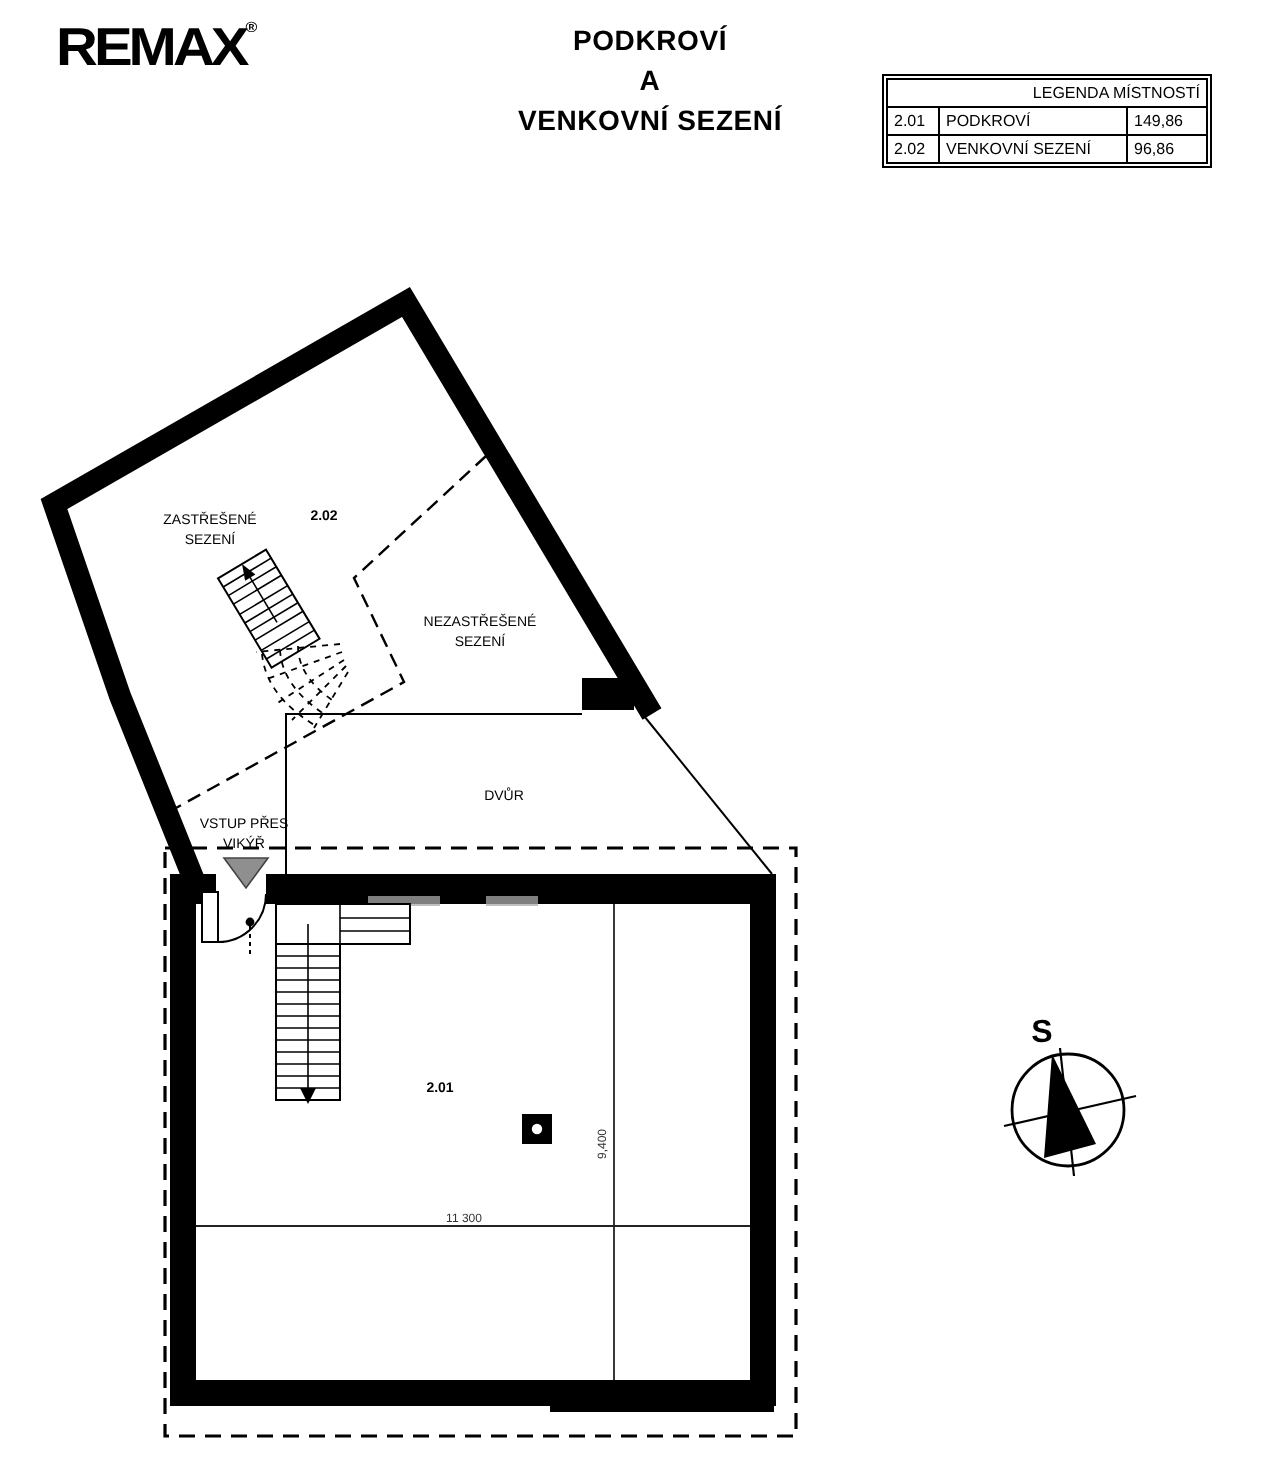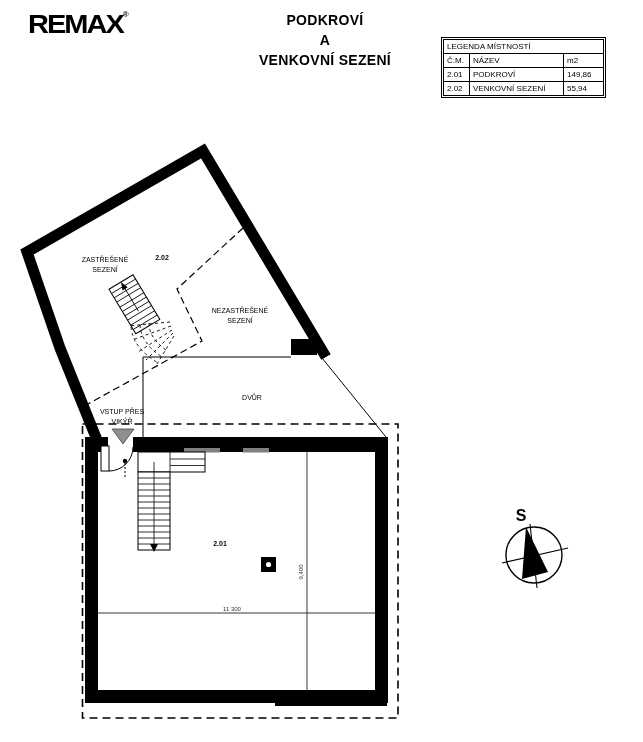--- a/index.html
+++ b/index.html
@@ -15,21 +15,21 @@
            font-size:14px; font-weight:bold; line-height:20px; letter-spacing:.3px; }
 
   
   .legend-wrap { position:absolute; left:441px; top:37px; border:1px solid #000;
                  padding:1px; background:#fff; }
   table.legend { border-collapse:collapse; font-size:8px; }
   table.legend td { border:1px solid #000; height:14px; padding:0 3px; white-space:nowrap; }
   td.c-num  { width:26px; }
   td.c-name { width:94px; }
   td.c-m2   { width:40px; }
-  td.center { text-align:left; }
+  td.center { text-align:right; }
 
   svg text { font-family:"Liberation Sans", sans-serif; }
   .lbl  { font-size:7px; fill:#000; }
   .lblb { font-size:7px; font-weight:bold; fill:#000; }
   .dim  { font-size:6px; fill:#333; }
 </style>
 </head>
 <body>
 
 <div class="page">
@@ -42,33 +42,28 @@
     <div>VENKOVNÍ SEZENÍ</div>
   </div>
 
   <div class="legend-wrap">
     <table class="legend">
       <tbody>
         <tr>
           <td colspan="3" class="center">LEGENDA MÍSTNOSTÍ</td>
         </tr>
         <tr>
-          <td class="c-num center">Č.M.</td>
-          <td class="c-name center">NÁZEV</td>
-          <td class="c-m2 center">m2</td>
-        </tr>
-        <tr>
           <td class="c-num">2.01</td>
           <td class="c-name">PODKROVÍ</td>
           <td class="c-m2">149,86</td>
         </tr>
         <tr>
           <td class="c-num">2.02</td>
           <td class="c-name">VENKOVNÍ SEZENÍ</td>
-          <td class="c-m2">55,94</td>
+          <td class="c-m2">96,86</td>
         </tr>
       </tbody>
     </table>
   </div>
 
   <svg width="643" height="742" viewBox="0 0 643 742" style="position:absolute;left:0;top:0;">
 
     <g>
 
       <path d="M 97,440 L 60,348 L 27,252 L 203,151 L 326,357" fill="none" stroke="#000" stroke-width="11" stroke-linejoin="miter"></path>

